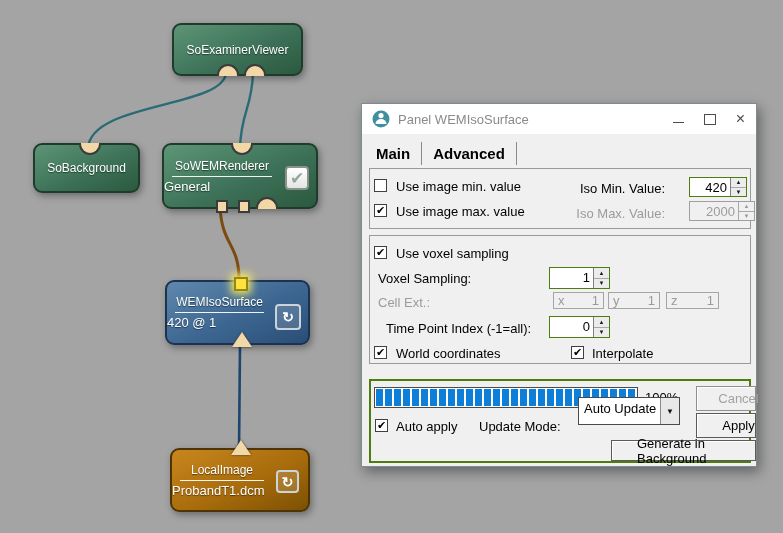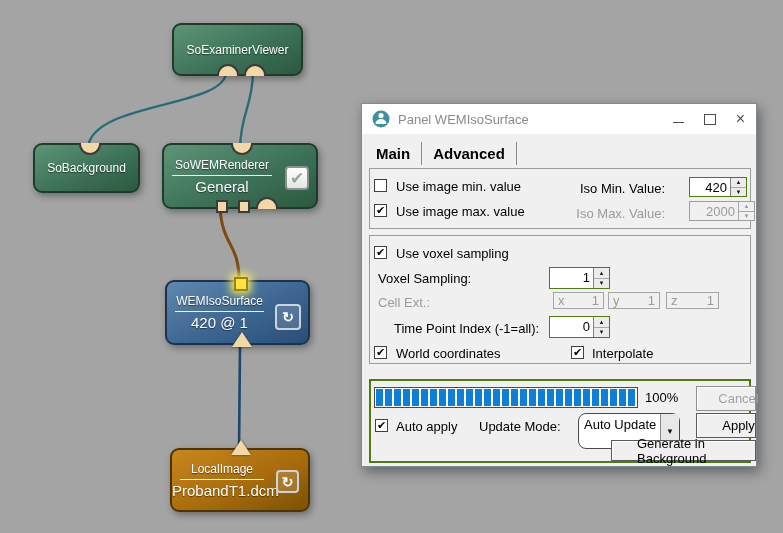--- a/index.html
+++ b/index.html
@@ -17,21 +17,21 @@
     text-shadow:0 1px 1px rgba(0,0,0,.5);
     font-size:12px;box-sizing:border-box;
   }
   .node.green{background:linear-gradient(155deg,#5d9576 0%,#3d7258 55%,#2b593f 100%);border:2px solid #1f3b2c;}
   .node.blue {background:linear-gradient(155deg,#6088ad 0%,#3c6691 55%,#2a4e76 100%);border:2px solid #1a3350;}
   .node.orange{background:linear-gradient(155deg,#c8861e 0%,#a86c0c 55%,#7c5104 100%);border:2px solid #4f3403;}
   .ninner{display:flex;flex-direction:column;justify-content:center;height:100%;}
   .ninner.offset{margin-right:36px;}
   .ntitle{text-align:center;white-space:nowrap;}
   .nsep{border-top:1px solid rgba(255,255,255,.92);margin:3px 8px 2px 8px;height:0;}
-  .nsub{text-align:center;font-size:15px;white-space:nowrap;}
+  .nsub{text-align:left;font-size:13px;white-space:nowrap;}
   .half{position:absolute;width:22px;height:12px;background:#f2d7a7;border:2px solid #3b3b3b;box-sizing:border-box;}
   .half.b{bottom:-2px;border-radius:11px 11px 0 0;border-bottom:none;}
   .half.t{top:-2px;border-radius:0 0 11px 11px;border-top:none;}
   .sqc{position:absolute;width:12px;height:13px;background:#f2d7a7;border:2px solid #3b3b3b;box-sizing:border-box;}
   .sqc.hot{background:#ffe23c;border-color:#97860f;box-shadow:0 0 9px 3px rgba(255,240,100,.95);}
   .tri{position:absolute;width:0;height:0;border-left:10px solid transparent;border-right:10px solid transparent;
        border-bottom:15px solid #f2d7a7;filter:drop-shadow(0 0 1px #333);}
   .nodecheck{position:absolute;width:24px;height:24px;background:linear-gradient(#ffffff,#e3e6e3);
        border:2px solid #8b918b;border-radius:4px;color:#94a89a;display:flex;align-items:center;
        justify-content:center;font-size:17px;text-shadow:none;box-sizing:border-box;}
@@ -220,21 +220,21 @@
     </span>
     <span class="cellf" style="left:238px;top:56px;width:52px;">
       <span>y</span>
       <span>1</span>
     </span>
     <span class="cellf" style="left:296px;top:56px;width:53px;">
       <span>z</span>
       <span>1</span>
     </span>
 
-    <span class="lbl" style="left:24px;top:85px;">Time Point Index (-1=all):</span>
+    <span class="lbl" style="left:16px;top:85px;">Time Point Index (-1=all):</span>
     <span class="spin" style="left:179px;top:80px;width:61px;height:22px;">
       <span class="val">0</span>
       <span class="btns">
           <span>▲</span>
           <span>▼</span>
         </span>
     </span>
 
     <span class="cb" style="left:4px;top:110px;">
         <span>✔</span>
@@ -253,21 +253,21 @@
     <span class="lbl" style="left:274px;top:9px;">100%</span>
     <span class="btn off" style="left:325px;top:5px;width:60px;height:25px;">
         <span>Cancel</span>
       </span>
 
     <span class="cb" style="left:4px;top:38px;">
         <span>✔</span>
       </span>
     <span class="lbl" style="left:25px;top:38px;">Auto apply</span>
     <span class="lbl" style="left:108px;top:38px;">Update Mode:</span>
-    <span class="combo" style="left:207px;top:32px;width:102px;height:36px;border-radius:8px;">
+    <span class="combo" style="left:207px;top:16px;width:102px;height:28px;">
       <span class="cval">Auto Update</span>
       <span class="carr">
           <span>▼</span>
         </span>
     </span>
     <span class="btn" style="left:325px;top:32px;width:60px;height:25px;">
         <span>Apply</span>
       </span>
 
     <span class="btn" style="left:240px;top:59px;width:145px;height:21px;">

